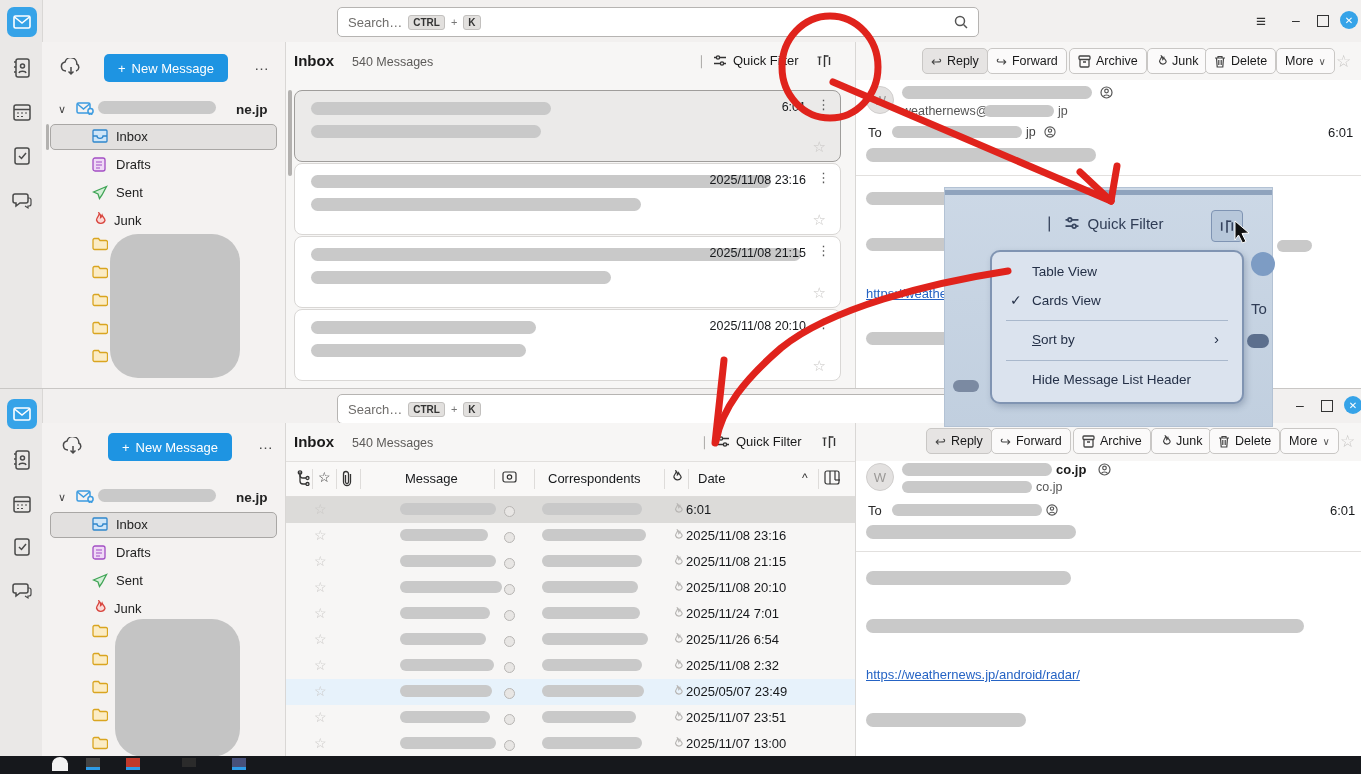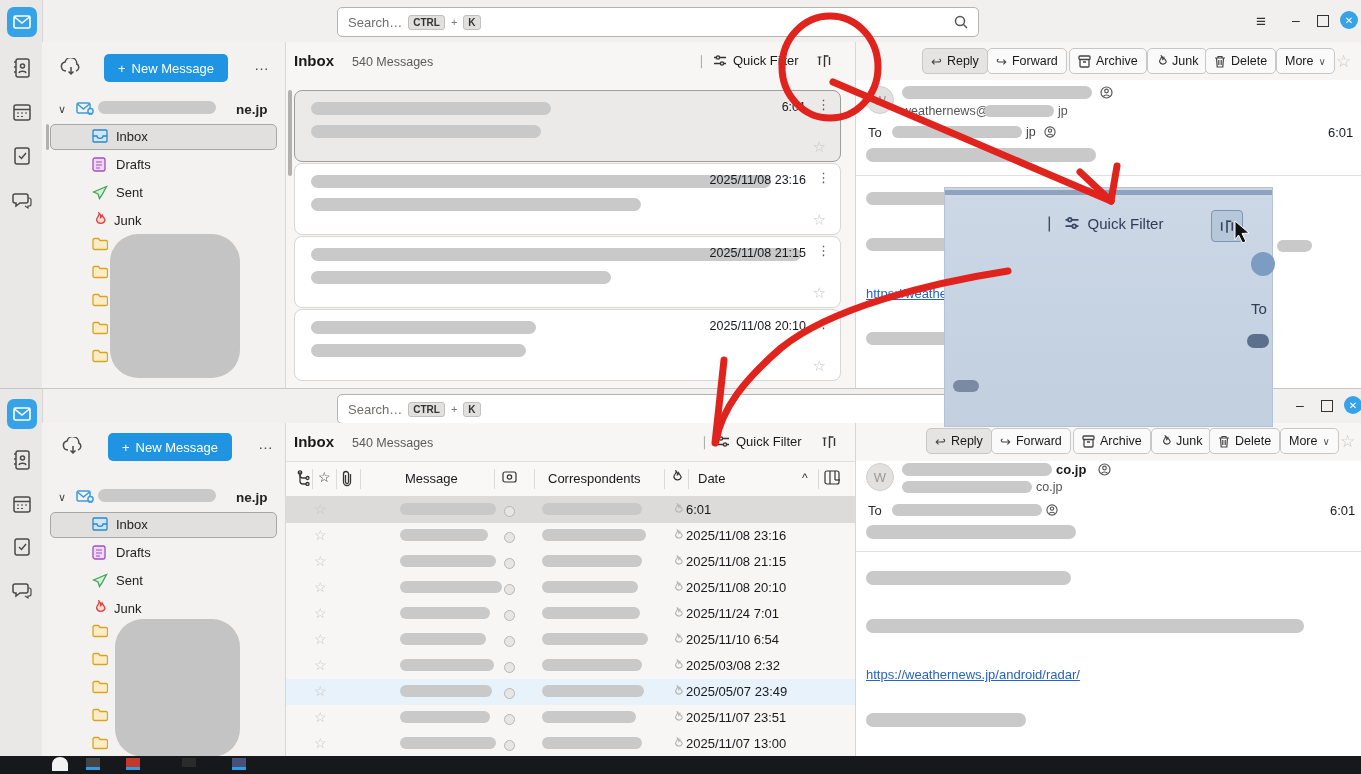--- a/index.html
+++ b/index.html
@@ -601,33 +601,33 @@
       <div class="trow" style="top:204px">
         <span class="rstar">☆</span>
         <span class="blob" style="left:114px;top:6px;width:86px;height:12px"></span>
         <span class="rdot"></span>
         <span class="blob" style="left:256px;top:6px;width:106px;height:12px"></span>
         <span class="abs" style="left:386px;top:6px">
             <svg width="11" height="13" viewBox="0 0 14 16" fill="none" stroke="#b8b6b4" stroke-width="1.5">
               <path d="M7 1c1 2.5-2.5 4-2.5 7A4.5 4.5 0 0013 8.5C13 6 10.5 5 10 3c-.6 1-.4 2-1.4 2.6C8.8 4 8.5 2 7 1z"></path>
             </svg>
           </span>
-        <span class="rdate">2025/11/10 6:54</span>
+        <span class="rdate">2025/11/26 6:54</span>
       </div>
       <div class="trow" style="top:230px">
         <span class="rstar">☆</span>
         <span class="blob" style="left:114px;top:6px;width:94px;height:12px"></span>
         <span class="rdot"></span>
         <span class="blob" style="left:256px;top:6px;width:100px;height:12px"></span>
         <span class="abs" style="left:386px;top:6px">
             <svg width="11" height="13" viewBox="0 0 14 16" fill="none" stroke="#b8b6b4" stroke-width="1.5">
               <path d="M7 1c1 2.5-2.5 4-2.5 7A4.5 4.5 0 0013 8.5C13 6 10.5 5 10 3c-.6 1-.4 2-1.4 2.6C8.8 4 8.5 2 7 1z"></path>
             </svg>
           </span>
-        <span class="rdate">2025/03/08 2:32</span>
+        <span class="rdate">2025/11/08 2:32</span>
       </div>
       <div class="trow row-hov" style="top:256px">
         <span class="rstar">☆</span>
         <span class="blob" style="left:114px;top:6px;width:92px;height:12px"></span>
         <span class="rdot"></span>
         <span class="blob" style="left:256px;top:6px;width:102px;height:12px"></span>
         <span class="abs" style="left:386px;top:6px">
             <svg width="11" height="13" viewBox="0 0 14 16" fill="none" stroke="#b8b6b4" stroke-width="1.5">
               <path d="M7 1c1 2.5-2.5 4-2.5 7A4.5 4.5 0 0013 8.5C13 6 10.5 5 10 3c-.6 1-.4 2-1.4 2.6C8.8 4 8.5 2 7 1z"></path>
             </svg>
@@ -758,20 +758,30 @@
       <svg width="18" height="17" viewBox="0 0 17 16" fill="none" stroke="#34415c" stroke-width="1.5">
           <path d="M3.5 4v8M8.5 2v12M13.5 4v8M8.5 3h4"></path>
         </svg>
     </div>
     <div class="abs" style="left:288px;top:32px">
       <svg width="22" height="24" viewBox="0 0 22 24">
           <path d="M2 1l14 12-7 .5 4 8-3.5 1.5-4-8L2 20z" fill="#111" stroke="#fff" stroke-width="1"></path>
         </svg>
     </div>
 
+    <div class="inset-menu">
+      <div class="inset-item" style="top:12px">Table View</div>
+      <span class="abs" style="left:18px;top:40px;color:#243047;font-size:14px">✓</span>
+      <div class="inset-item" style="top:41px">Cards View</div>
+      <div class="inset-sep" style="top:68px"></div>
+      <div class="inset-item mnemonic" style="top:80px">Sort by</div>
+      <span class="abs" style="left:222px;top:78px;color:#243047;font-size:15px">›</span>
+      <div class="inset-sep" style="top:108px"></div>
+      <div class="inset-item" style="top:120px">Hide Message List Header</div>
+    </div>
 
     <div class="abs" style="left:306px;top:64px;width:24px;height:24px;border-radius:50%;background:#7d9cc4"></div>
     <div class="abs" style="left:306px;top:112px;color:#2f3c55;font-size:15px">To</div>
     <span class="blob" style="left:302px;top:146px;width:22px;height:14px;background:#5c6f8d"></span>
     <span class="blob" style="left:8px;top:192px;width:26px;height:12px;background:#7b8aa2"></span>
   </div>
   <span class="blob" style="left:1277px;top:240px;width:34px;height:12px;z-index:60"></span>
 
   <svg class="annot" width="1361" height="774" viewBox="0 0 1361 774">
     <ellipse cx="830" cy="67" rx="48" ry="51" fill="none" stroke="#e0231c" stroke-width="7"></ellipse>

